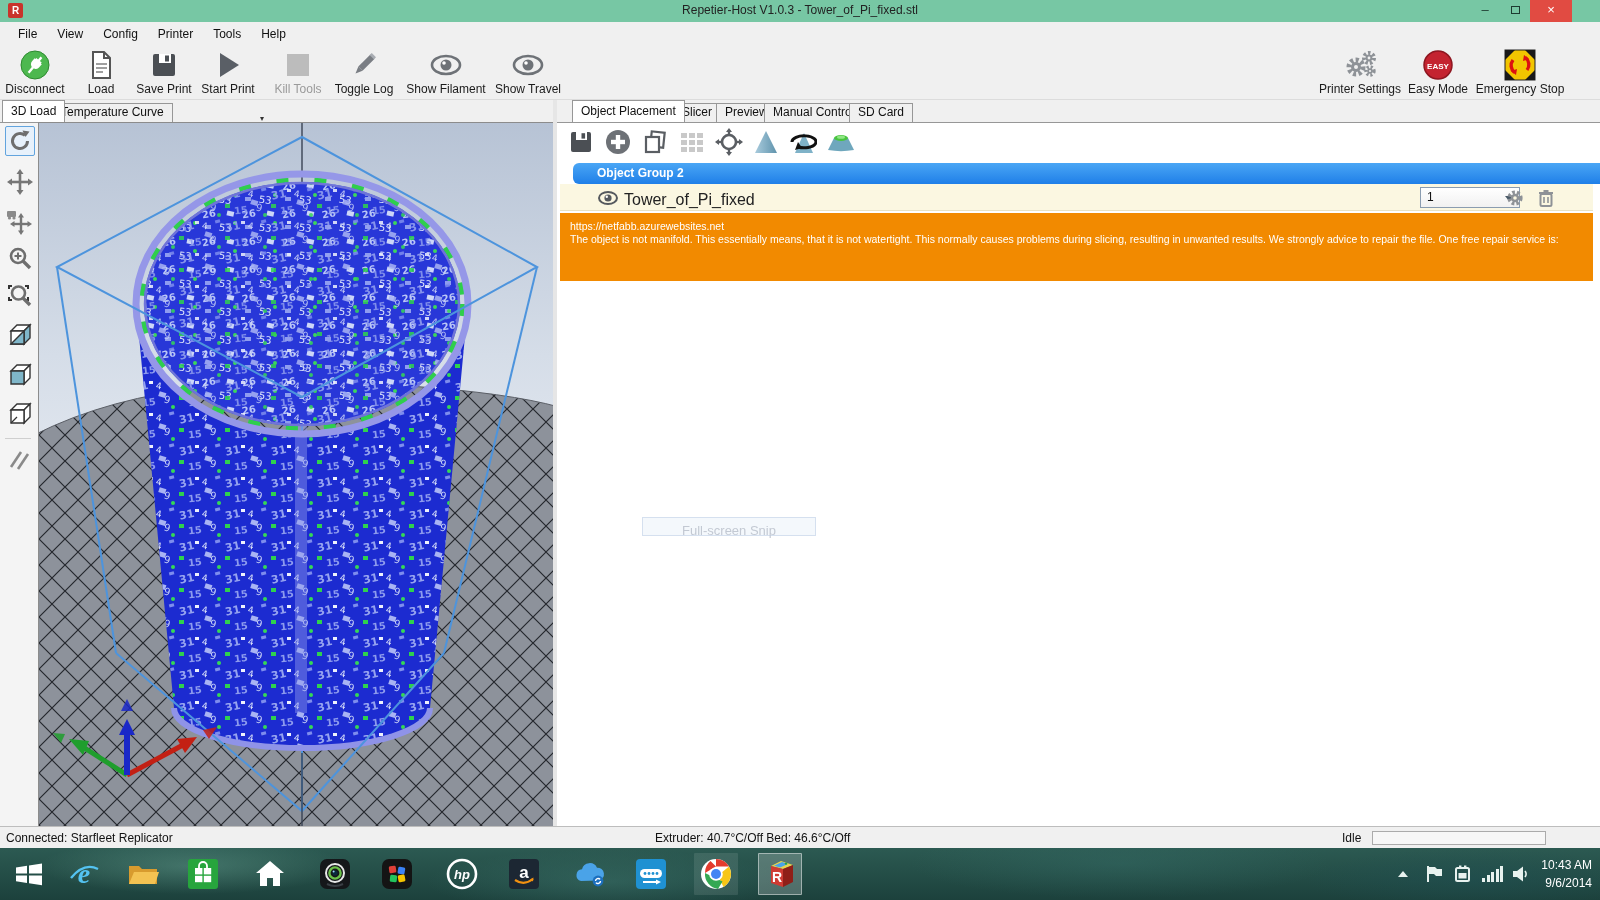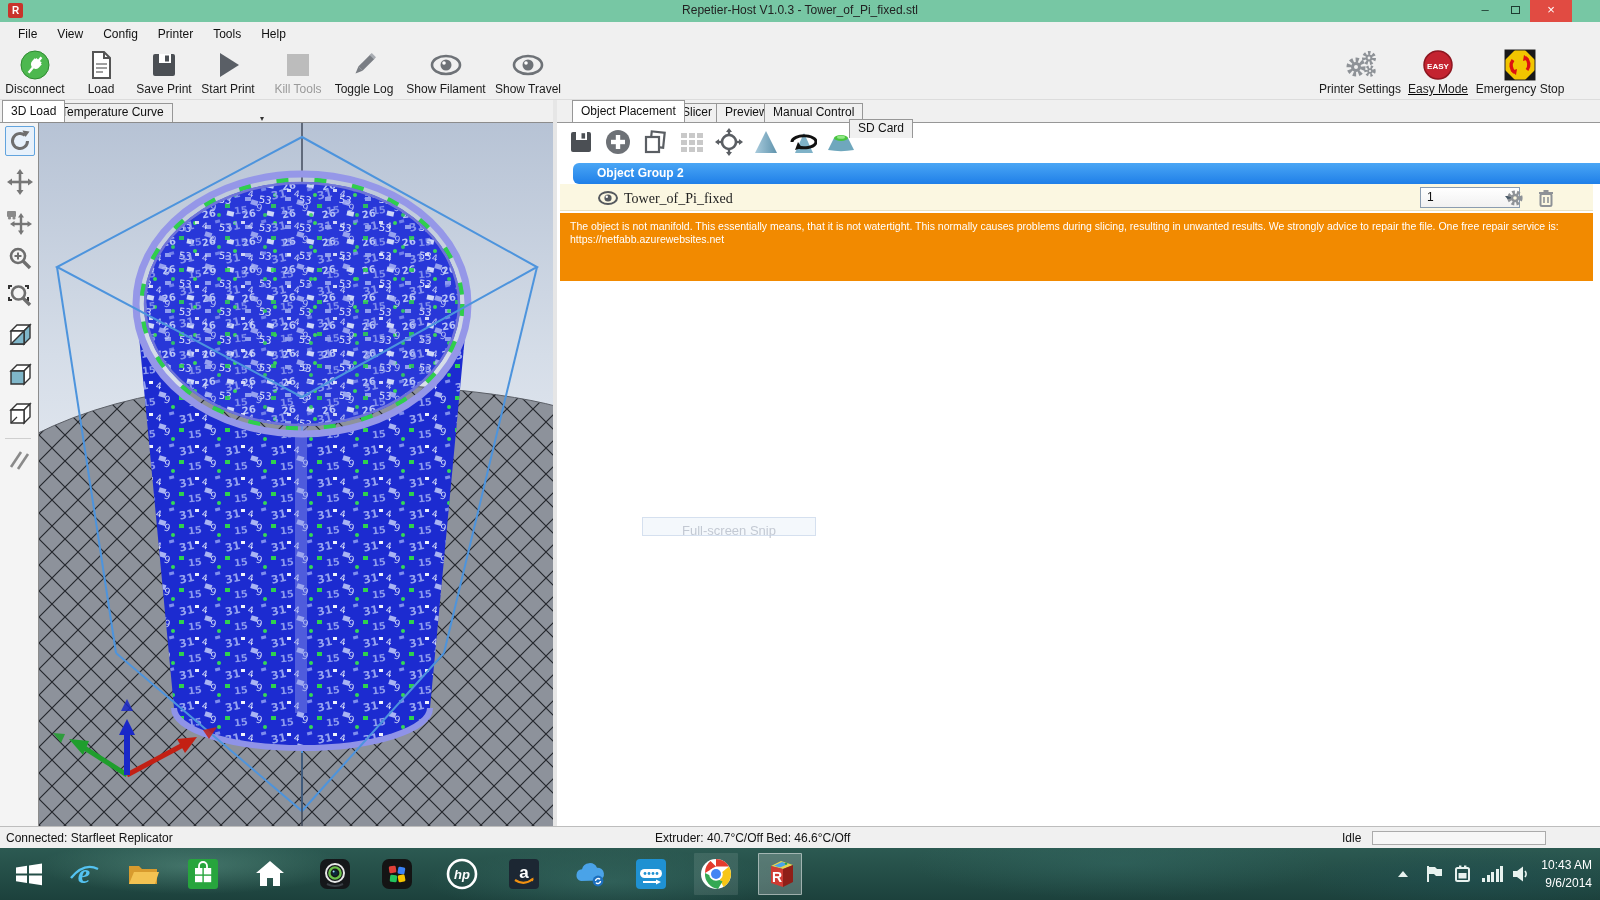--- a/index.html
+++ b/index.html
@@ -37,21 +37,21 @@
   .tc.sel { border:1px solid #62a4de; background:#e7f1fb; border-radius:2px; }
   .tcsep { position:absolute; left:5px; width:26px; border-top:1px solid #cfcfcf; }
   .viewport { position:absolute; left:38px; top:122px; width:515px; height:704px; border:1px solid #8c8c8c; border-right:none; background:#dfe5ee; }
   .splitter { position:absolute; left:553px; top:100px; width:4px; height:726px; background:#e6e6e6; cursor:col-resize; }
 
   .rightpane { position:absolute; left:557px; top:122px; width:1043px; height:704px; background:#fff; border-top:1px solid #979797; }
   .objbar { position:absolute; left:10px; top:5px; height:30px; display:flex; gap:9px; }
   .objbar .ob { width:28px; height:28px; display:flex; align-items:center; justify-content:center; }
   .grouphdr { position:absolute; left:16px; top:40px; width:1033px; height:21px; background:linear-gradient(#4aa6f5,#1f7fe8); color:#fff; font-weight:bold; font-size:12px; line-height:21px; padding-left:24px;border-radius:6px; }
   .objrow { position:absolute; left:3px; top:61px; width:1033px; height:27px; background:#fbf7e1; border-bottom:1px solid #e8e2c4; }
-  .objrow .nm { position:absolute; left:64px; top:7px; font-size:14px; color:#222;font-family:Liberation Serif, serif; }
+  .objrow .nm { position:absolute; left:64px; top:7px; font-size:16px; color:#222; }
   .combo { position:absolute; left:860px; top:3px; width:100px; height:21px; background:linear-gradient(#fff,#f1f1f1); border:1px solid #8a9cb0; font-size:12px; color:#111; line-height:19px; padding-left:6px; }
   .combo .chev { position:absolute; right:6px; top:8px; width:0; height:0; border-left:4px solid transparent; border-right:4px solid transparent; border-top:5px solid #4a5a68; }
   .warnbox { position:absolute; left:3px; top:90px; width:1033px; height:68px; background:#f28a00; color:#fff; font-size:10.5px; line-height:13px; padding:7px 10px; }
   .snipghost { position:absolute; left:85px; top:394px; width:174px; height:19px; background:rgba(235,242,250,.55); border:1px solid rgba(205,218,235,.8); text-align:center; line-height:25px; font-size:13px; color:#c3c9d3; }
 
   
   .statusbar { position:absolute; left:0; top:826px; width:1600px; height:22px; background:#f0f0f0; border-top:1px solid #bdbdbd; font-size:12px; color:#111; }
   .progress { position:absolute; left:1372px; top:4px; width:174px; height:14px; border:1px solid #ababab; background:#f7f7f7; }
 
   
@@ -196,21 +196,21 @@
               <circle cx="27" cy="9" r="3.4" fill="#8e9297"></circle>
               <circle cx="27" cy="9" r="1.4" fill="#f0f0f0"></circle>
               <circle cx="28" cy="22" r="4" stroke="#8e9297" stroke-width="3.4" stroke-dasharray="2 1.8"></circle>
               <circle cx="28" cy="22" r="2.8" fill="#8e9297"></circle>
               <circle cx="28" cy="22" r="1.1" fill="#f0f0f0"></circle>
             </g>
           </svg>
       </div>
         <div class="tl">Printer Settings</div>
     </div>
-    <div class="tbtn" style="left:1400px;width:76px;text-decoration:underline;">
+    <div class="tbtn" style="left:1400px;width:76px;">
       <div class="ti">
         <svg width="32" height="32">
             <circle cx="16" cy="16" r="14" fill="#c42330"></circle>
             <circle cx="16" cy="16" r="14" fill="none" stroke="#8e1620" stroke-width="1.5"></circle>
             <text x="16" y="20" text-anchor="middle" font-size="8" font-weight="bold" fill="#fff" font-family="Liberation Sans, sans-serif">EASY</text>
           </svg>
       </div>
         <div class="tl">Easy Mode</div>
     </div>
     <div class="tbtn" style="left:1468px;width:104px;">
@@ -415,21 +415,21 @@
     </svg>
   </div>
 
   <div class="splitter"></div>
 
   <div class="tabstrip" style="left:557px;width:1043px;">
     <div class="tab" style="left:15px;text-align:right;">Object Placement</div>
     <div class="tab off" style="left:116px;">Slicer</div>
     <div class="tab off" style="left:159px;">Preview</div>
     <div class="tab off" style="left:207px;">Manual Control</div>
-    <div class="tab off" style="left:292px;margin-top:16px;">SD Card</div>
+    <div class="tab off" style="left:292px;">SD Card</div>
   </div>
 
   <div class="rightpane">
     <div class="objbar">
       <div class="ob">
         <svg width="26" height="26">
             <path d="M3,5 a2,2 0 0 1 2,-2 h16 a2,2 0 0 1 2,2 v16 a2,2 0 0 1 -2,2 h-16 a2,2 0 0 1 -2,-2 z" fill="#4b4f54"></path>
             <rect x="8" y="3" width="11" height="8" fill="#fff"></rect>
             <rect x="13.5" y="4.2" width="3.6" height="5.4" fill="#4b4f54"></rect>
           </svg>
@@ -531,22 +531,22 @@
           <line x1="1" y1="4" x2="15" y2="4" stroke="#8e9297" stroke-width="2"></line>
           <rect x="5.5" y="1" width="5" height="2.4" fill="#8e9297"></rect>
           <g stroke="#8e9297" stroke-width="1.6">
             <line x1="6" y1="8" x2="6" y2="14"></line>
             <line x1="10" y1="8" x2="10" y2="14"></line>
           </g>
         </svg>
     </div>
 
     <div class="warnbox">
+      <div>https://netfabb.azurewebsites.net</div>
       <div>The object is not manifold. This essentially means, that it is not watertight. This normally causes problems during slicing, resulting in unwanted results. We strongly advice to repair the file. One free repair service is:</div>
-      <div>https://netfabb.azurewebsites.net</div>
     </div>
 
     <div class="snipghost">Full-screen Snip</div>
   </div>
 
   <div class="statusbar">
     <span class="abs" style="left:6px;top:4px;">Connected: Starfleet Replicator</span>
     <span class="abs" style="left:655px;top:4px;">Extruder: 40.7°C/Off Bed: 46.6°C/Off</span>
     <span class="abs" style="left:1342px;top:4px;">Idle</span>
     <div class="progress"></div>

